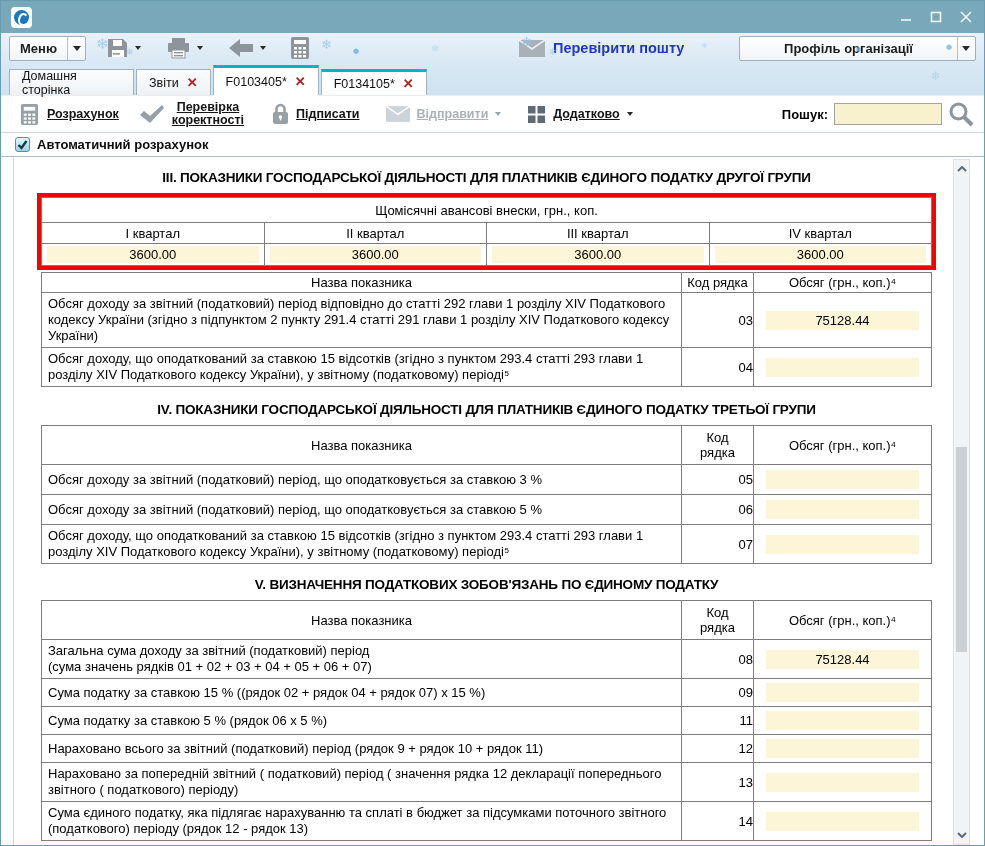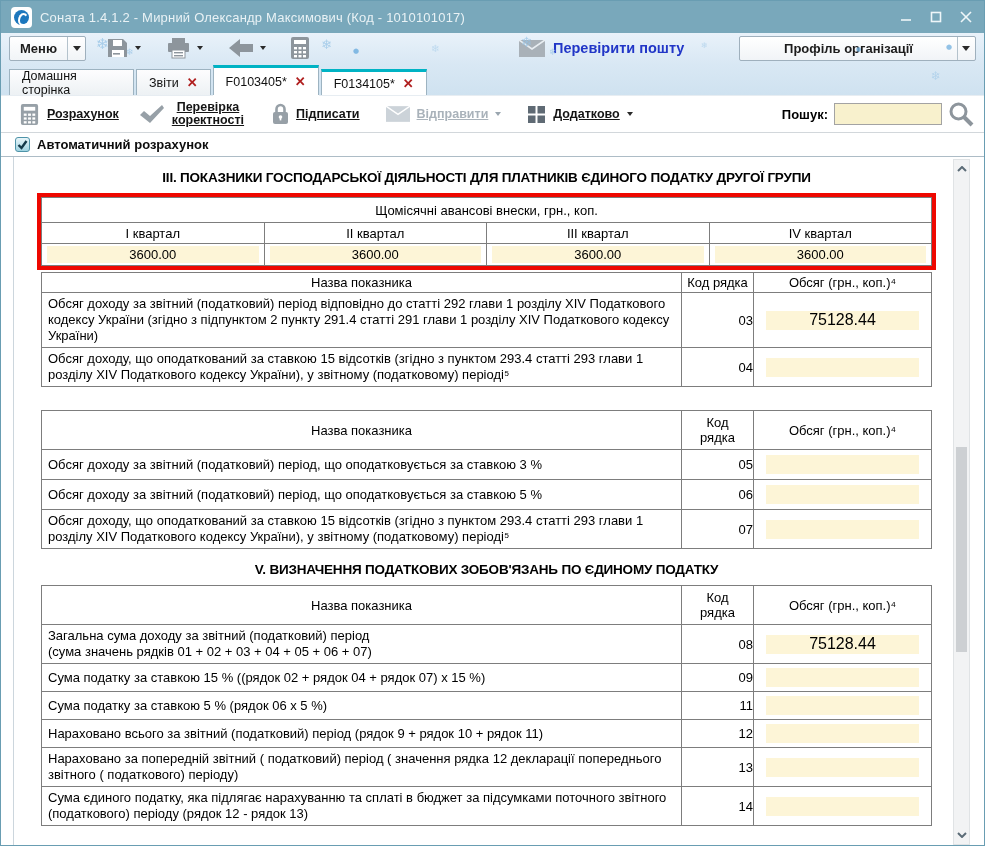--- a/index.html
+++ b/index.html
@@ -84,21 +84,21 @@
   .content { position:relative; height:690px; background:#fff; }
   .page-left-line { position:absolute; left:12px; top:0; bottom:0; width:1px; background:#ccd6dd; }
   .form { position:absolute; left:40px; top:13px; width:891px; }
   .sec-title { text-align:center; font-weight:bold; font-size:13.5px; letter-spacing:-0.2px; color:#000; }
   table.frm { border-collapse:collapse; width:100%; table-layout:fixed; font-size:13px; color:#000; }
   table.frm td { border:1px solid #7d7d7d; vertical-align:middle; }
   td.name { padding:3px 6px; line-height:16px; white-space:pre-line; }
   td.code { text-align:right; width:72px; }
   td.val  { width:178px; }
   td.thc  { text-align:center; padding:2px 4px; white-space:pre-line; line-height:15px; }
-  .field { background:#fdf5d7; height:19px; margin:4px 12px; display:flex; align-items:center; justify-content:center; font-size:16px; }
+  .field { background:#fdf5d7; height:19px; margin:4px 12px; display:flex; align-items:center; justify-content:center; font-size:13px; }
   
   .red-wrap { border:4px solid #ee0700; margin:8px -4px 0 -4px; }
   td.hl-l { border:3px solid #ee0700; border-right:1px solid #7d7d7d; }
   td.hl-r { border:3px solid #ee0700; border-left:none; }
   
   table.adv { border-collapse:collapse; width:100%; table-layout:fixed; font-size:13px; }
   table.adv td { border:1px solid #7d7d7d; text-align:center; }
   table.adv .adv-h { height:25px; }
   table.adv .q { height:21px; }
   table.adv .v { height:22px; }
@@ -114,21 +114,20 @@
   .vs-up { top:0; } .vs-down { bottom:0; }
   .vs-thumb { position:absolute; left:2px; width:11px; top:287px; height:205px; background:#cdd0d3; cursor:grab; }
 </style>
 </head>
 <body>
 
 <div class="titlebar">
   <div class="app-icon">
       <div class="dot"></div>
     </div>
-  <div class="title-text">Соната 1.4.1.2 - Мирний Олександр Максимович (Код - 1010101017)</div>
   <div class="win-controls">
     <div class="win-btn">
         <svg width="12" height="12">
           <line x1="1" y1="9" x2="11" y2="9"></line>
         </svg>
       </div>
     <div class="win-btn">
         <svg width="12" height="12">
           <rect x="1.5" y="1.5" width="9" height="9"></rect>
         </svg>
@@ -368,20 +367,21 @@
         <td class="name">Обсяг доходу, що оподаткований за ставкою 15 відсотків (згідно з пунктом 293.4 статті 293 глави 1 розділу XIV Податкового кодексу України), у звітному (податковому) періоді⁵</td>
         <td class="code">04</td>
         <td class="val">
               <div class="field"></div>
             </td>
       </tr>
     </tbody>
       </table>
 
     <div class="gap2"></div>
+    <div class="sec-title">IV. ПОКАЗНИКИ ГОСПОДАРСЬКОЇ ДІЯЛЬНОСТІ ДЛЯ ПЛАТНИКІВ ЄДИНОГО ПОДАТКУ ТРЕТЬОЇ ГРУПИ</div>
     <div style="height:8px;"></div>
     <table class="frm">
       <tbody>
           <tr class="hrow2">
         <td class="thc">Назва показника</td>
         <td class="thc code">Код
 рядка</td>
         <td class="thc val">Обсяг (грн., коп.)⁴</td>
       </tr>
       <tr style="height:30px;">

